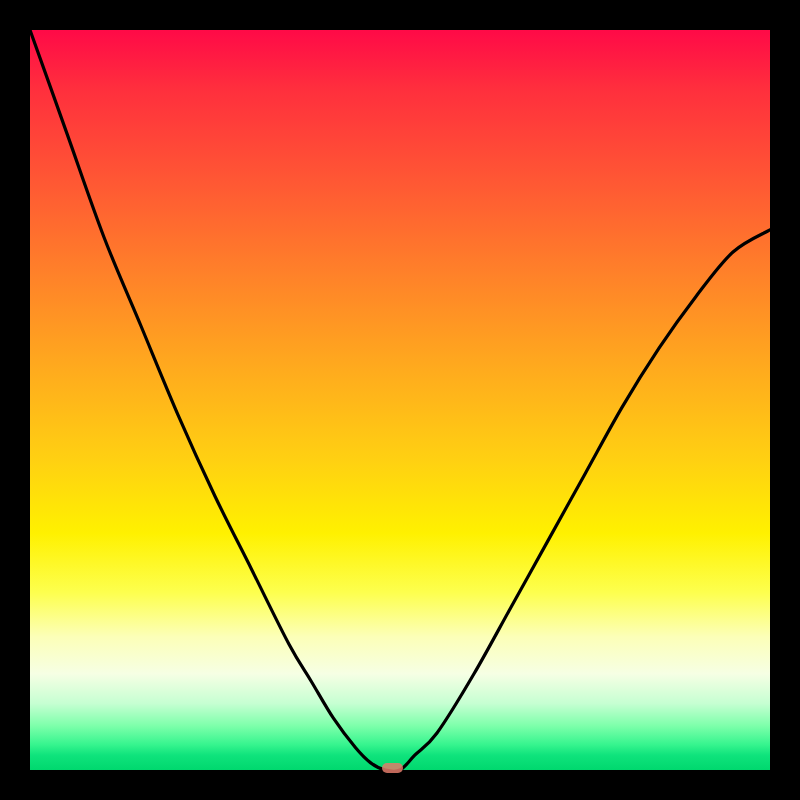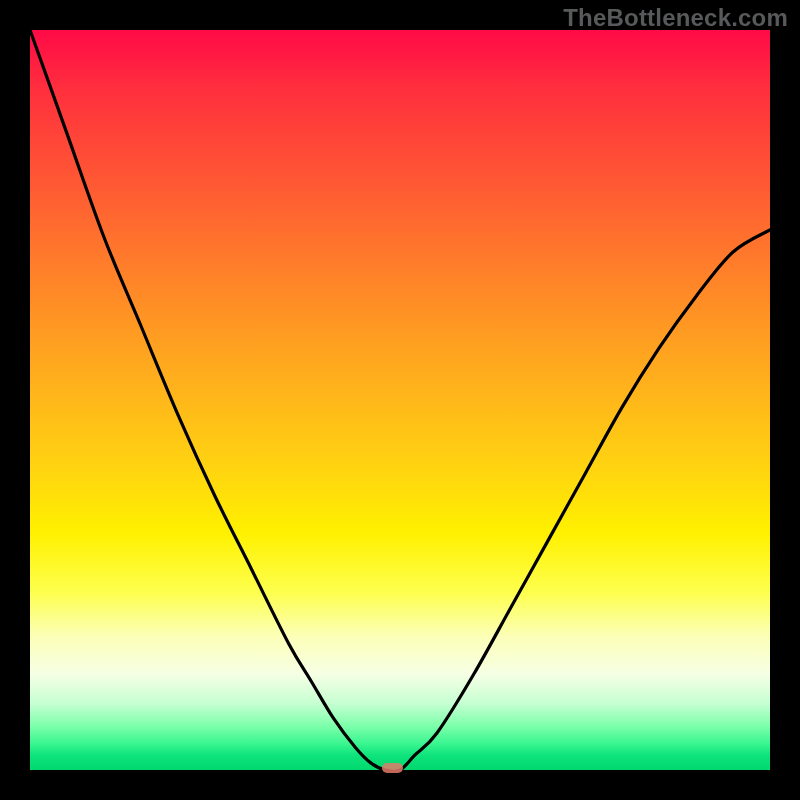--- a/index.html
+++ b/index.html
@@ -73,21 +73,20 @@
     background: #e07a6a;
     opacity: 0.85;
     border-radius: 999px;
     z-index: 5;
   }
 </style>
 </head>
 <body>
 
 <div class="frame">
-  <div class="watermark">TheBottleneck.com</div>
 
   <div class="plot" id="plot">
     <svg class="curve" id="curveSvg" viewBox="0 0 740 740" preserveAspectRatio="none">
       <path id="curvePath" d="M 0.0 0.0 C 6.2 17.3, 24.7 69.1, 37.0 103.6 C 49.3 138.1, 61.7 175.1, 74.0 207.2 C 86.3 239.3, 98.7 266.4, 111.0 296.0 C 123.3 325.6, 135.7 356.4, 148.0 384.8 C 160.3 413.2, 172.7 440.3, 185.0 466.2 C 197.3 492.1, 209.7 515.5, 222.0 540.2 C 234.3 564.9, 249.1 595.7, 259.0 614.2 C 268.9 632.7, 273.8 638.9, 281.2 651.2 C 288.6 663.5, 296.0 677.1, 303.4 688.2 C 310.8 699.3, 319.4 710.4, 325.6 717.8 C 331.8 725.2, 335.5 728.9, 340.4 732.6 C 345.3 736.3, 350.3 738.8, 355.2 740.0 C 360.1 741.2, 365.1 742.5, 370.0 740.0 C 374.9 737.5, 378.6 731.4, 384.8 725.2 C 391.0 719.0, 397.1 716.6, 407.0 703.0 C 416.9 689.4, 431.7 664.8, 444.0 643.8 C 456.3 622.8, 468.7 599.4, 481.0 577.2 C 493.3 555.0, 505.7 532.8, 518.0 510.6 C 530.3 488.4, 542.7 466.2, 555.0 444.0 C 567.3 421.8, 579.7 398.4, 592.0 377.4 C 604.3 356.4, 616.7 336.7, 629.0 318.2 C 641.3 299.7, 653.7 282.4, 666.0 266.4 C 678.3 250.4, 690.7 233.1, 703.0 222.0 C 715.3 210.9, 733.8 203.5, 740.0 199.8"></path>
     </svg>
     <div class="marker" id="marker" style="left: 352.24px; top: 732.82px; width: 20.72px; height: 10.36px;"></div>
   </div>
 </div>
 
 </body></html>

